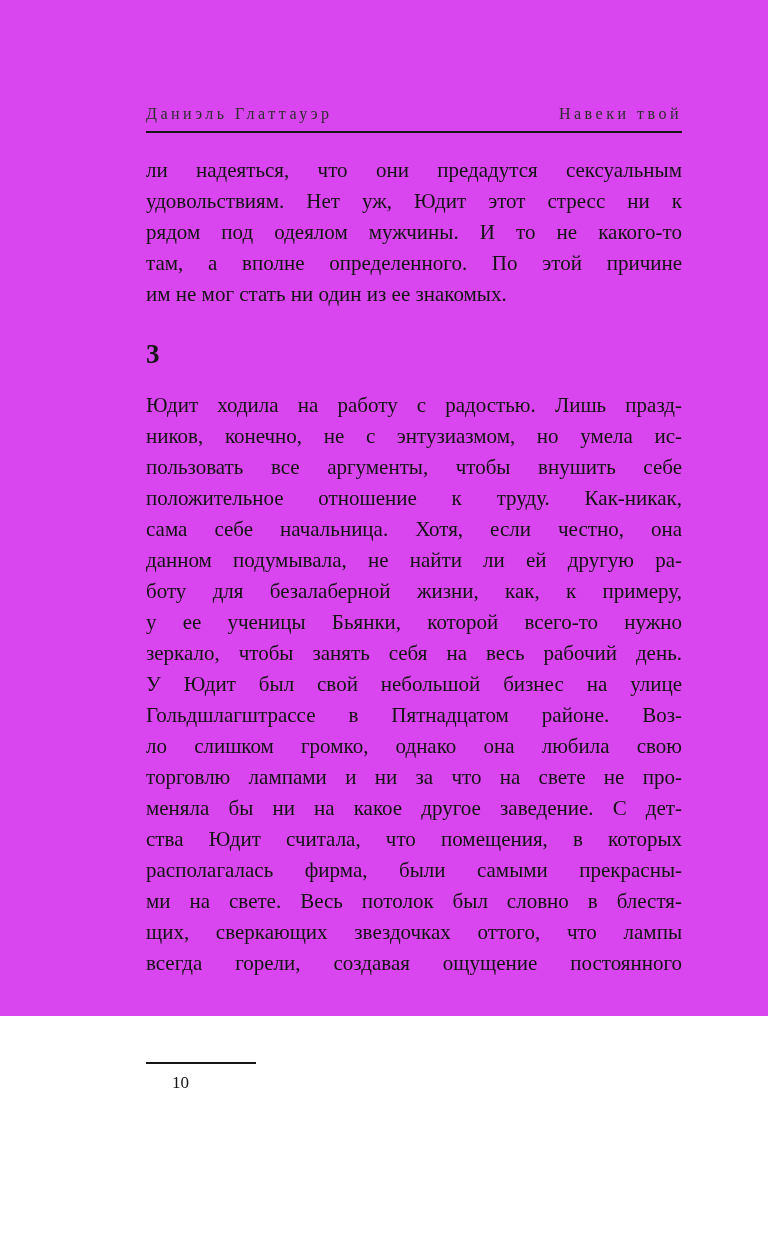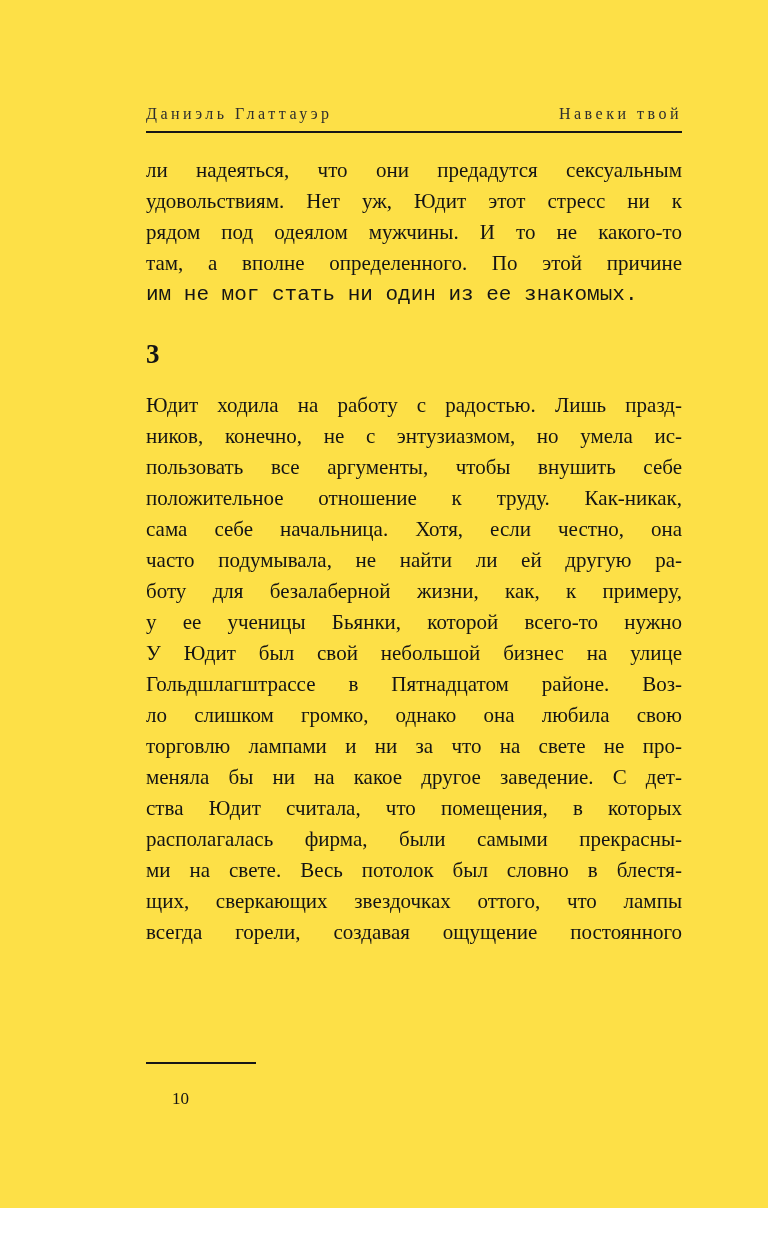--- a/index.html
+++ b/index.html
@@ -8,22 +8,22 @@
     width: 768px;
     height: 1240px;
     font-family: "Liberation Serif", "DejaVu Serif", serif;
     color: #141414;
     position: relative;
     overflow: hidden;
   }
   .page {
     position: relative;
     width: 768px;
-    height: 1208px;
-    background: #fde047;
+    height: 1016px;
+    background: #d946ef;
   }
   .content {
     position: absolute;
     left: 146px;
     top: 0;
     width: 536px;
   }
   .running-head {
     display: flex;
     justify-content: space-between;
@@ -44,42 +44,41 @@
     font-size: 21px;
     line-height: 31px;
   }
   .para .line {
     text-align: justify;
     text-align-last: justify;
     white-space: normal;
   }
   .para.end-para .line:last-child {
     text-align-last: left;
-    font-family: Liberation Mono, monospace;
   }
   .chapter-number {
     font-size: 27px;
     line-height: 36px;
     font-weight: bold;
     margin-top: 26px;
     margin-bottom: 18px;
   }
   .footer {
     position: absolute;
     left: 146px;
     top: 1062px;
     width: 200px;
   }
   .footer-rule {
     width: 110px;
     height: 2px;
     background: #161616;
   }
   .page-number {
-    margin-top: 25px;
+    margin-top: 9px;
     margin-left: 26px;
     font-size: 17px;
     color: #141414;
   }
 </style>
 </head>
 <body>
 
 <div class="page">
   <div class="content">
@@ -101,23 +100,24 @@
         </div>
 
       <div class="chapter-number">3</div>
 
       <div class="para cont-para">
           <div class="line">Юдит ходила на работу с радостью. Лишь празд-</div>
           <div class="line">ников, конечно, не с энтузиазмом, но умела ис-</div>
           <div class="line">пользовать все аргументы, чтобы внушить себе</div>
           <div class="line">положительное отношение к труду. Как-никак,</div>
           <div class="line">сама себе начальница. Хотя, если честно, она</div>
-          <div class="line">часто подумывала, не найти ли ей другую ра-</div>
+          <div class="line">данном подумывала, не найти ли ей другую ра-</div>
           <div class="line">боту для безалаберной жизни, как, к примеру,</div>
           <div class="line">у ее ученицы Бьянки, которой всего-то нужно</div>
+          <div class="line">зеркало, чтобы занять себя на весь рабочий день.</div>
           <div class="line">У Юдит был свой небольшой бизнес на улице</div>
           <div class="line">Гольдшлагштрассе в Пятнадцатом районе. Воз-</div>
           <div class="line">ло слишком громко, однако она любила свою</div>
           <div class="line">торговлю лампами и ни за что на свете не про-</div>
           <div class="line">меняла бы ни на какое другое заведение. С дет-</div>
           <div class="line">ства Юдит считала, что помещения, в которых</div>
           <div class="line">располагалась фирма, были самыми прекрасны-</div>
           <div class="line">ми на свете. Весь потолок был словно в блестя-</div>
           <div class="line">щих, сверкающих звездочках оттого, что лампы</div>
           <div class="line">всегда горели, создавая ощущение постоянного</div>

